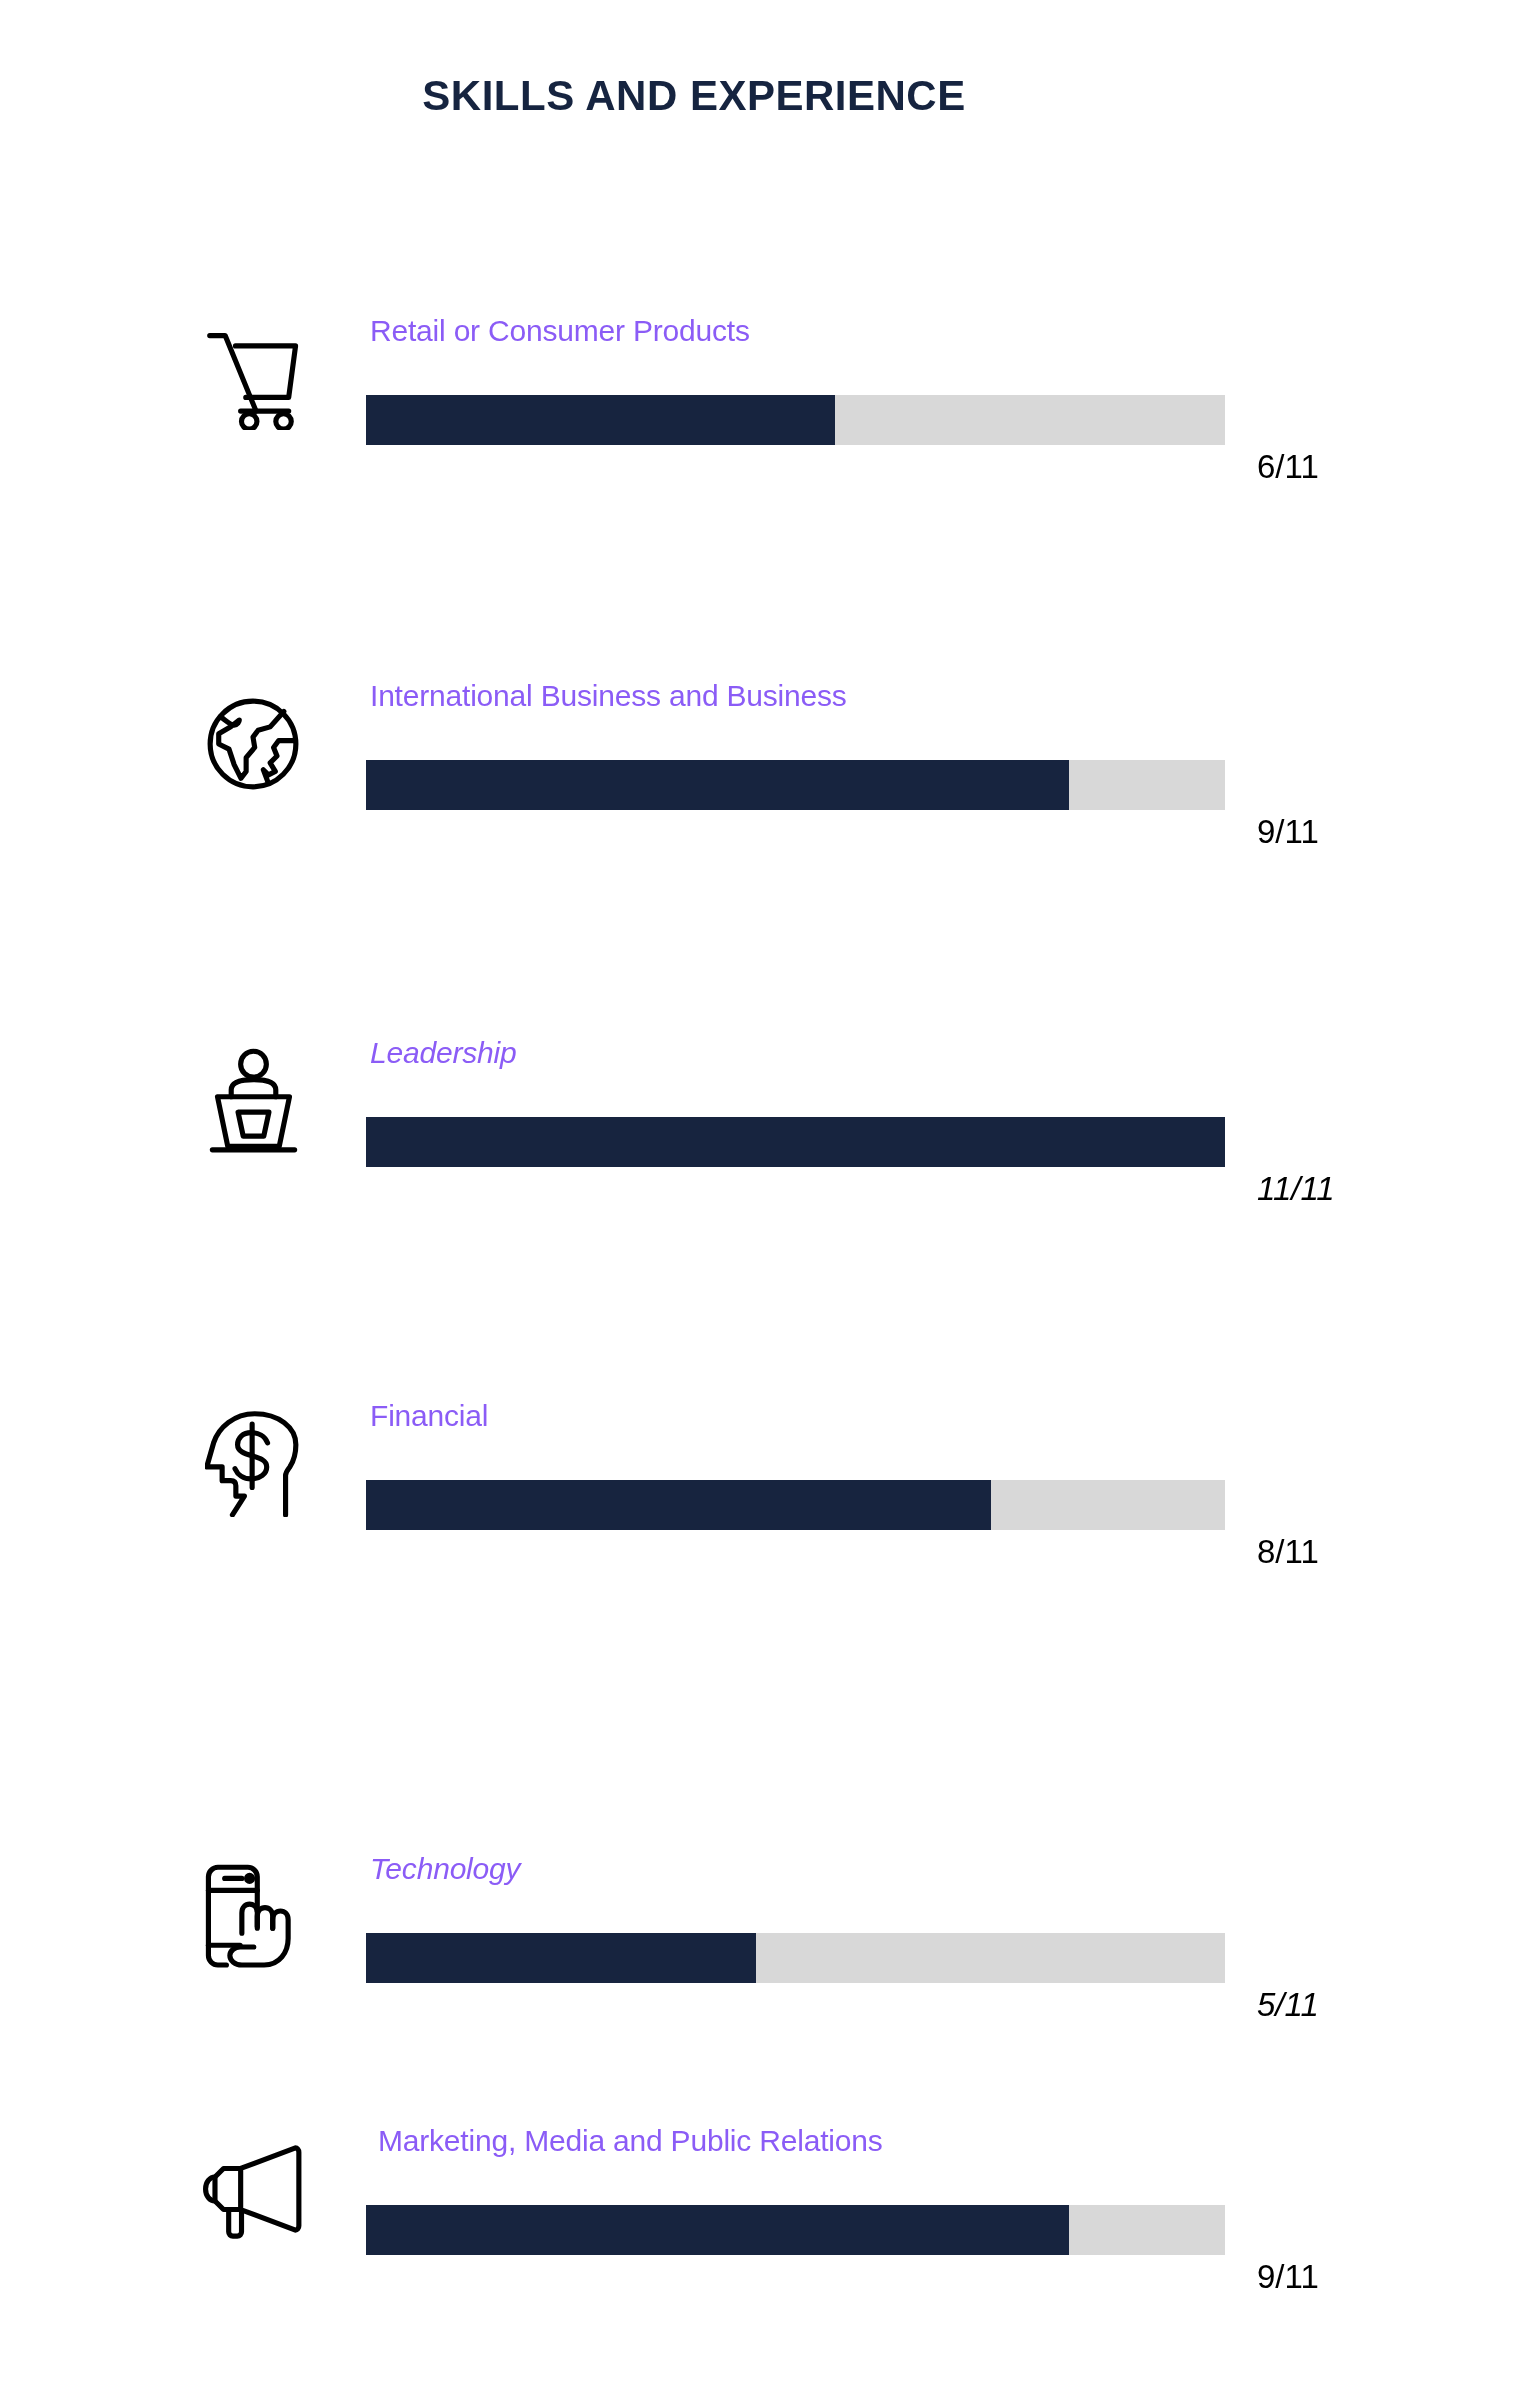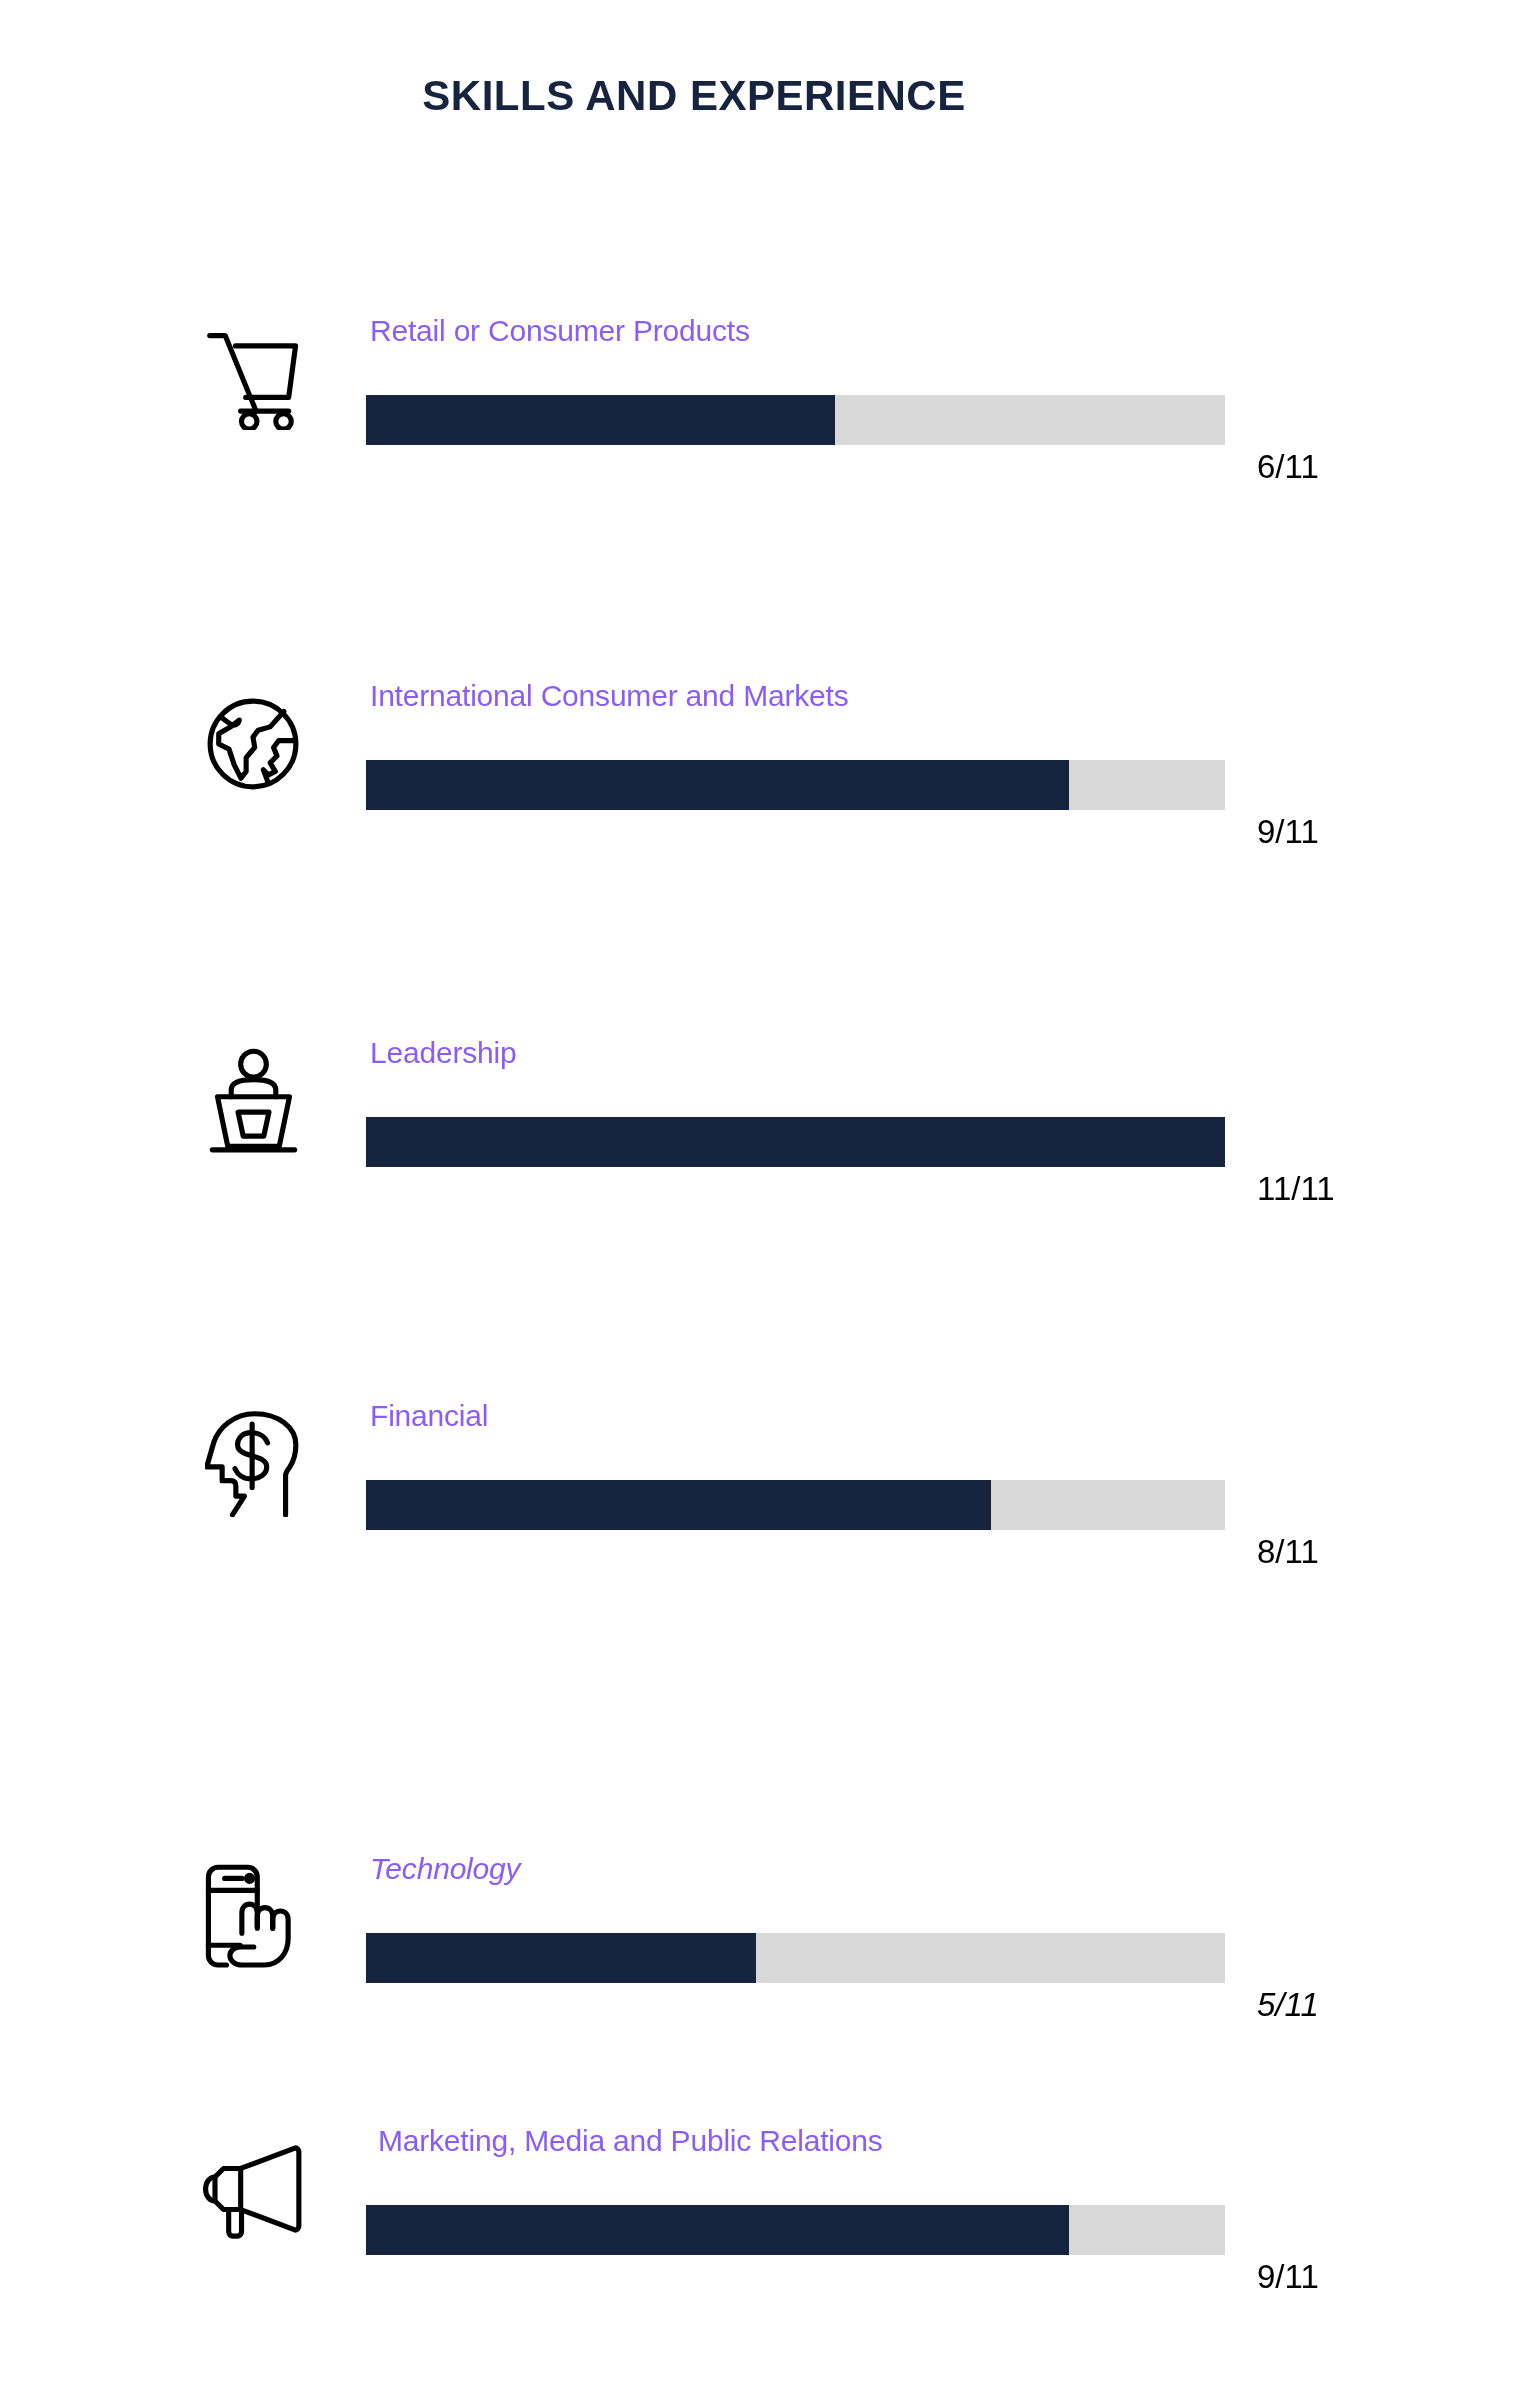--- a/index.html
+++ b/index.html
@@ -101,21 +101,21 @@
     left: 1257px;
     font-size: 33px;
     color: #000000;
     white-space: nowrap;
     font-family: "Liberation Sans", sans-serif;
   }
 
   
   .row-0 { top: 297px; }
   .row-1 { top: 662px; }
-  .row-2 { top: 1019px; }
+  .row-2 { top: 1019px; font-style: italic; }
   .row-3 { top: 1382px; }
   .row-4 { top: 1835px; font-style: italic; }
   .row-5 { top: 2107px; text-align: center; }
 
   .skill-row .skill-label { top: 17px; }
   .skill-row .bar-track   { top: 98px; }
   .skill-row .bar-value   { top: 105px; margin-top: 46px; }
 </style>
 </head>
 <body>
@@ -144,21 +144,21 @@
     </div>
 
     <div class="skill-row row-1">
       <div class="skill-icon">
         <svg width="96" height="96" viewBox="0 0 112 112" fill="none" stroke="#000000" stroke-width="6" stroke-linecap="round" stroke-linejoin="round">
           <circle cx="56" cy="56" r="50"></circle>
           <path d="M18 24 C26 30 30 34 34 34 C38 34 40 30 40 28 L30 36 L16 44 L16 56 L28 62 L34 80 L42 96 L48 88 L48 72 L58 60 L56 48 L62 40 L76 36 L92 18"></path>
           <path d="M104 52 L86 52 L80 60 L84 70 L76 78 L82 88 L74 92 L68 86 L74 102"></path>
         </svg>
       </div>
-      <div class="skill-label">International Consumer and Markets</div>
+      <div class="skill-label">International Business and Business</div>
       <div class="bar-track">
         <div class="bar-fill" style="width: 81.8182%;"></div>
       </div>
       <div class="bar-value">9/11</div>
     </div>
 
     <div class="skill-row row-2">
       <div class="skill-icon">
         <svg width="93" height="108" viewBox="0 0 108 126" fill="none" stroke="#000000" stroke-width="6" stroke-linecap="round" stroke-linejoin="round">
           <circle cx="54" cy="20" r="15"></circle>

